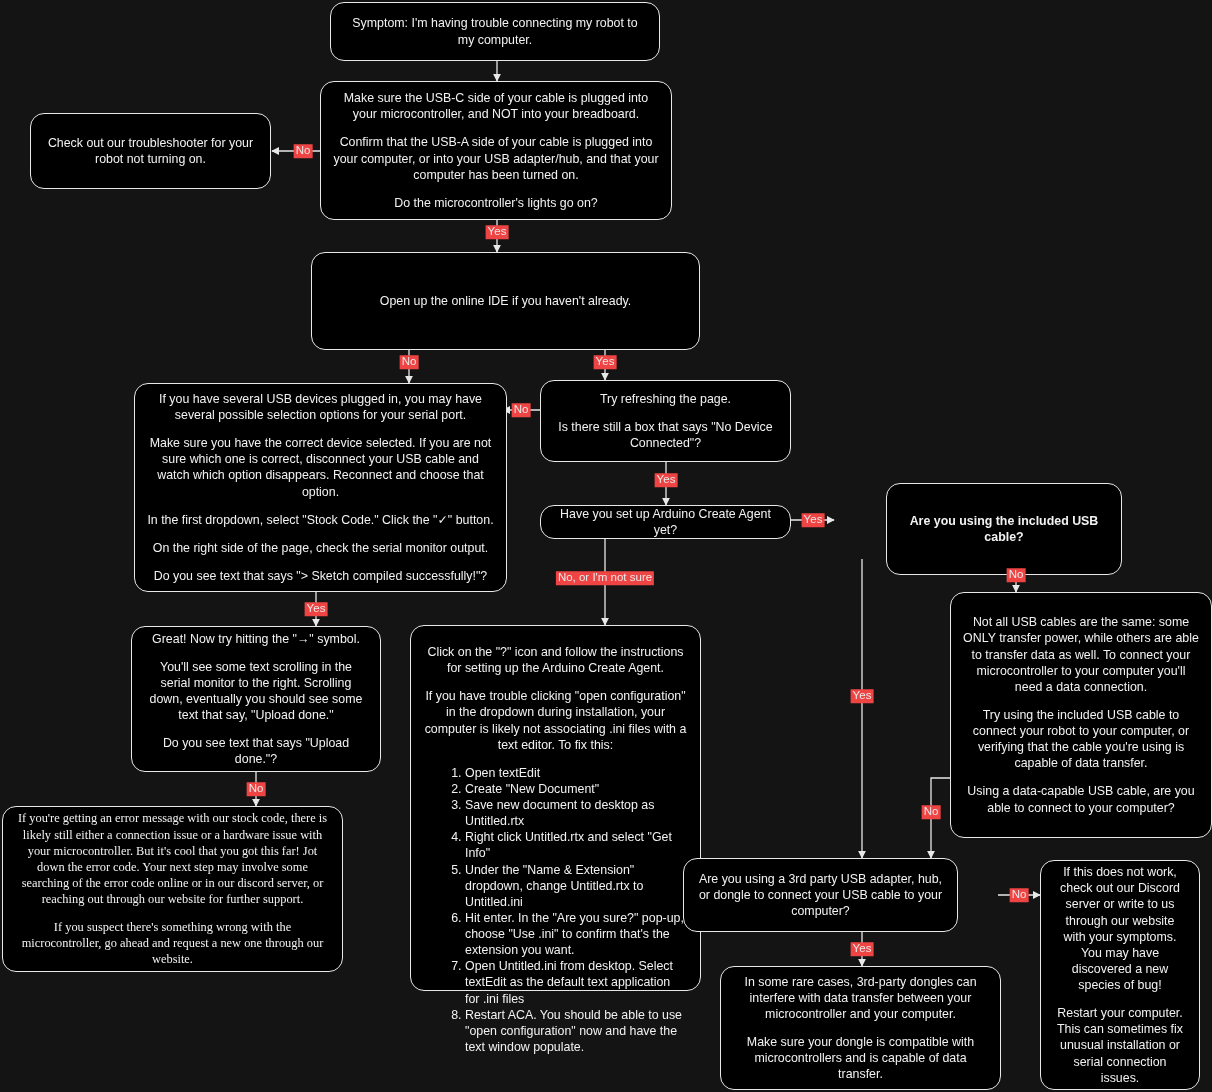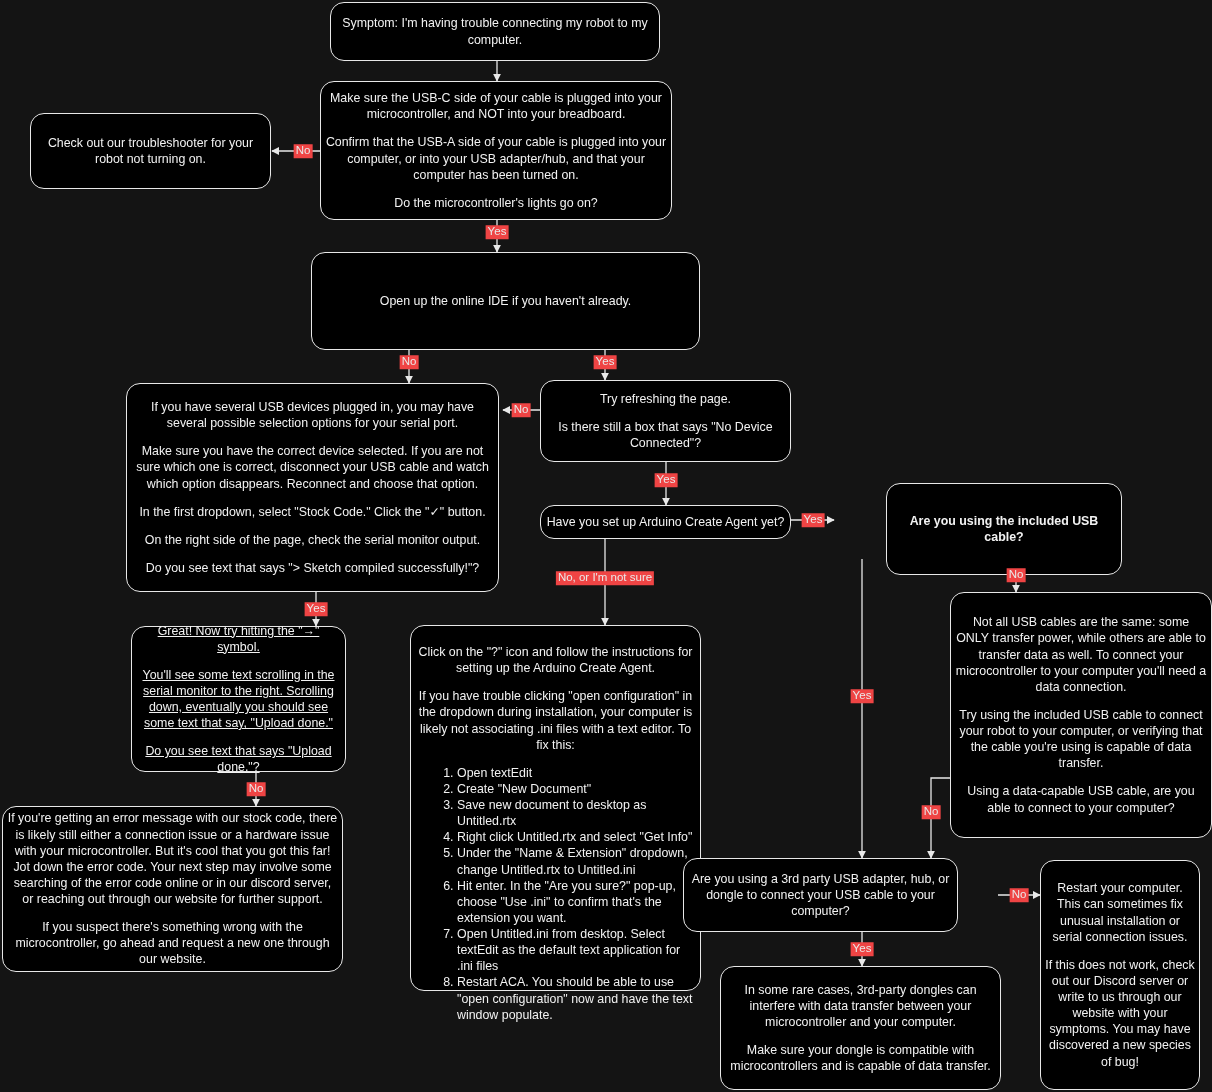--- a/index.html
+++ b/index.html
@@ -30,21 +30,21 @@
     box-sizing: border-box;
     background: #000000;
     border: 1.3px solid #e8e8e8;
     border-radius: 14px;
     color: #f2f2f2;
     display: flex;
     flex-direction: column;
     align-items: center;
     justify-content: center;
     text-align: center;
-    padding: 8px 4px;
+    padding: 8px 12px;
     font-size: 12.4px;
     line-height: 1.30;
     z-index: 2;
   }
   .node p {
     margin: 0;
     width: 100%;
   }
   .node p + p {
     margin-top: 12px;
@@ -135,37 +135,37 @@
 
   <div class="node" style="left:311px; top:252px; width:389px; height:98px;">
     <p>Open up the online IDE if you haven't already.</p>
   </div>
 
   <div class="node" style="left:540px; top:380px; width:251px; height:82px;">
     <p>Try refreshing the page.</p>
     <p>Is there still a box that says "No Device Connected"?</p>
   </div>
 
-  <div class="node" style="left:126px; top:383px; width:373px; height:209px;">
+  <div class="node" style="left:134px; top:383px; width:373px; height:209px;">
     <p>If you have several USB devices plugged in, you may have several possible selection options for your serial port.</p>
     <p>Make sure you have the correct device selected. If you are not sure which one is correct, disconnect your USB cable and watch which option disappears. Reconnect and choose that option.</p>
     <p>In the first dropdown, select "Stock Code." Click the "✓" button.</p>
     <p>On the right side of the page, check the serial monitor output.</p>
     <p>Do you see text that says "&gt; Sketch compiled successfully!"?</p>
   </div>
 
   <div class="node" style="left:540px; top:505px; width:251px; height:34px;justify-content:center;">
     <p>Have you set up Arduino Create Agent yet?</p>
   </div>
 
   <div class="node" style="left:886px; top:483px; width:236px; height:92px;font-weight:bold;">
     <p>Are you using the included USB cable?</p>
   </div>
 
-  <div class="node" style="left:131px; top:626px; width:215px; height:146px;text-decoration:underline;">
+  <div class="node" style="left:131px; top:626px; width:250px; height:146px;">
     <p>Great! Now try hitting the "→" symbol.</p>
     <p>You'll see some text scrolling in the serial monitor to the right. Scrolling down, eventually you should see some text that say, "Upload done."</p>
     <p>Do you see text that says "Upload done."?</p>
   </div>
 
   <div class="node" style="left:410px; top:625px; width:291px; height:366px; justify-content:flex-start; padding-top:18px;">
     <p>Click on the "?" icon and follow the instructions for setting up the Arduino Create Agent.</p>
     <p>If you have trouble clicking "open configuration" in the dropdown during installation, your computer is likely not associating .ini files with a text editor. To fix this:</p>
     <ol>
       <li>Open textEdit</li>
@@ -178,37 +178,37 @@
       <li>Restart ACA. You should be able to use "open configuration" now and have the text window populate.</li>
     </ol>
   </div>
 
   <div class="node" style="left:950px; top:592px; width:262px; height:246px;">
     <p>Not all USB cables are the same: some ONLY transfer power, while others are able to transfer data as well. To connect your microcontroller to your computer you'll need a data connection.</p>
     <p>Try using the included USB cable to connect your robot to your computer, or verifying that the cable you're using is capable of data transfer.</p>
     <p>Using a data-capable USB cable, are you able to connect to your computer?</p>
   </div>
 
-  <div class="node" style="left:2px; top:806px; width:341px; height:166px;">
+  <div class="node" style="left:2px; top:806px; width:341px; height:166px;font-family:Liberation Serif, serif;">
     <p>If you're getting an error message with our stock code, there is likely still either a connection issue or a hardware issue with your microcontroller. But it's cool that you got this far! Jot down the error code. Your next step may involve some searching of the error code online or in our discord server, or reaching out through our website for further support.</p>
     <p>If you suspect there's something wrong with the microcontroller, go ahead and request a new one through our website.</p>
   </div>
 
   <div class="node" style="left:683px; top:858px; width:275px; height:74px;">
     <p>Are you using a 3rd party USB adapter, hub, or dongle to connect your USB cable to your computer?</p>
   </div>
 
   <div class="node" style="left:720px; top:966px; width:281px; height:124px;">
     <p>In some rare cases, 3rd-party dongles can interfere with data transfer between your microcontroller and your computer.</p>
     <p>Make sure your dongle is compatible with microcontrollers and is capable of data transfer.</p>
   </div>
 
   <div class="node" style="left:1040px; top:860px; width:160px; height:230px;">
+    <p>If this does not work, check out our Discord server or write to us through our website with your symptoms. You may have discovered a new species of bug!</p>
     <p>Restart your computer. This can sometimes fix unusual installation or serial connection issues.</p>
-    <p>If this does not work, check out our Discord server or write to us through our website with your symptoms. You may have discovered a new species of bug!</p>
   </div>
 
   <div class="edge-label" style="left:303px; top:151px;">No</div>
   <div class="edge-label" style="left:497px; top:232px;">Yes</div>
   <div class="edge-label" style="left:409px; top:362px;">No</div>
   <div class="edge-label" style="left:605px; top:362px;">Yes</div>
   <div class="edge-label" style="left:521px; top:410px;">No</div>
   <div class="edge-label" style="left:666px; top:480px;">Yes</div>
   <div class="edge-label" style="left:316px; top:609px;">Yes</div>
   <div class="edge-label" style="left:813px; top:520px;">Yes</div>

